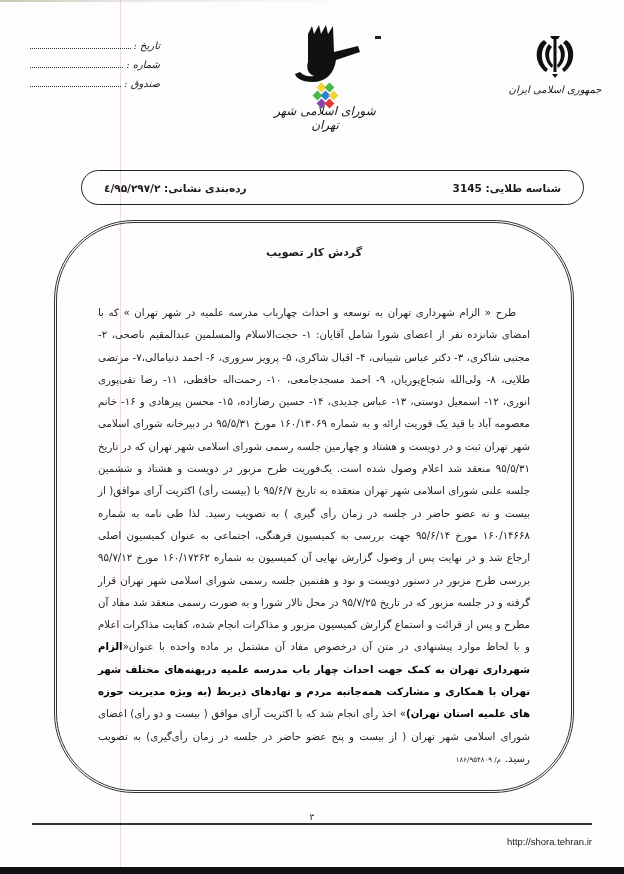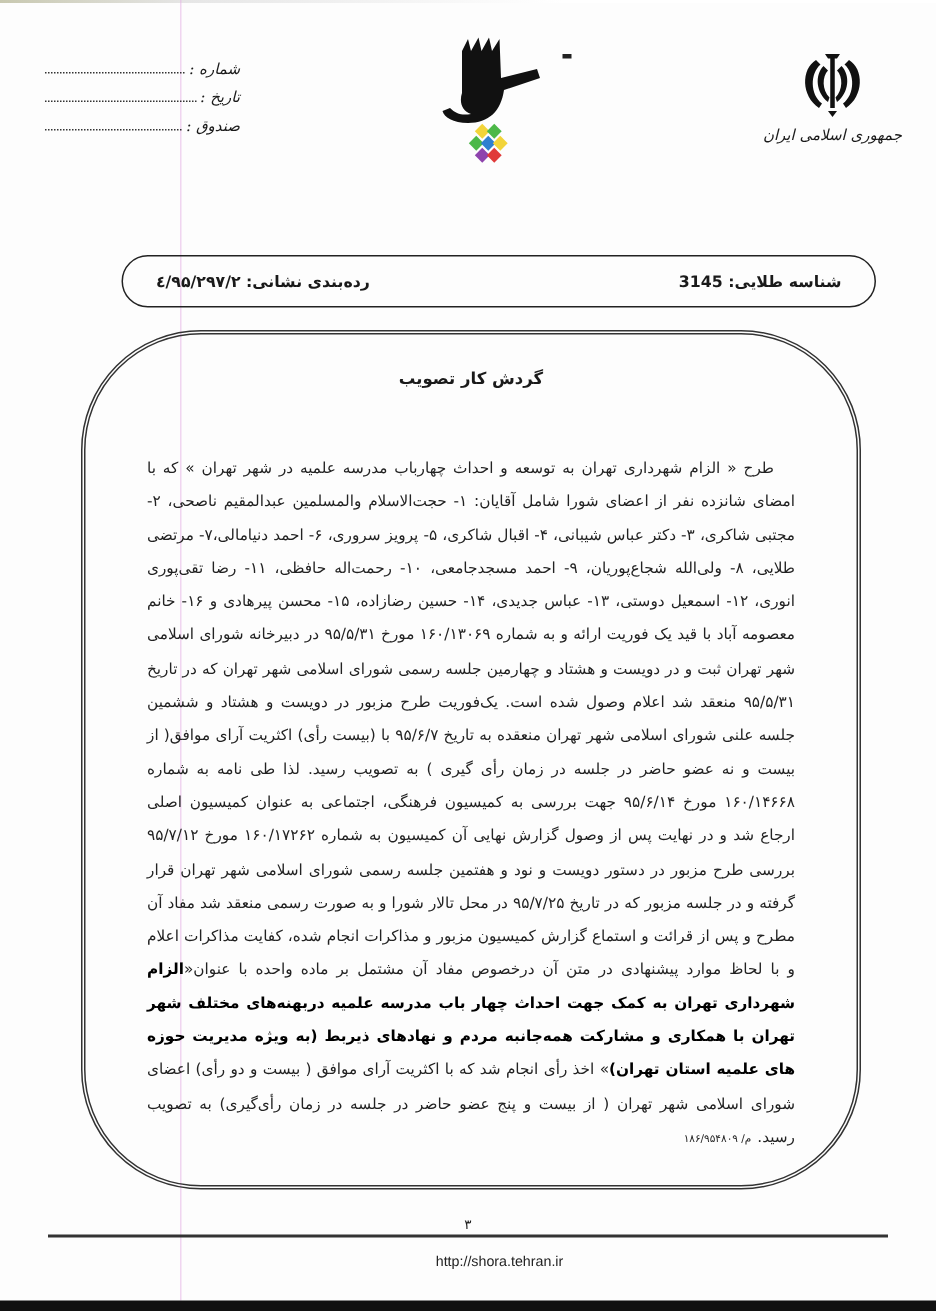--- a/index.html
+++ b/index.html
@@ -162,21 +162,21 @@
       position: absolute;
       left: 32px; top: 823px;
       width: 560px; height: 2px;
       background: #333;
     }
     .footer-line {
       position: absolute;
       left: 32px; top: 836px;
       width: 560px;
       display: flex;
-      justify-content: center;
+      justify-content: flex-end;
       align-items: baseline;
       font-size: 8px;
       color: #222;
       padding-left: 42px;
     }
     .footer-url {
       font-family: "Liberation Sans", sans-serif;
       font-size: 9.5px;
       direction: ltr;
     }
@@ -188,44 +188,45 @@
   </style>
 </head>
 <body>
 
 <div class="page">
   <div class="top-edge"></div>
   <div class="pink-line"></div>
 
   <div class="header-fields">
     <div class="header-field">
-      <span class="lbl">شماره :</span>
+      <span class="lbl">تاریخ :</span>
       <span class="dots"></span>
     </div>
     <div class="header-field">
-      <span class="lbl">تاریخ :</span>
+      <span class="lbl">شماره :</span>
       <span class="dots"></span>
     </div>
     <div class="header-field">
       <span class="lbl">صندوق :</span>
       <span class="dots"></span>
     </div>
   </div>
 
   <svg class="council-logo" viewBox="0 0 110 110">
     <path d="M30 12 L34 4 L36 12 L41 3 L43 12 L48 3 L50 12 L55 4 L56 30 L80 24 L82 30 L58 38 C56 52 48 60 34 60 C24 60 18 56 17 52 L22 50 C26 54 30 55 36 54 C30 52 28 46 30 40 Z" fill="#111"></path>
     <rect x="97" y="14" width="6" height="3" fill="#222"></rect>
     <rect x="40" y="62" width="7" height="7" fill="#f2d43a" transform="rotate(45 43.5 65.5)"></rect>
     <rect x="48" y="62" width="7" height="7" fill="#4cb848" transform="rotate(45 51.5 65.5)"></rect>
     <rect x="36" y="70" width="7" height="7" fill="#4cb848" transform="rotate(45 39.5 73.5)"></rect>
     <rect x="44" y="70" width="7" height="7" fill="#2e7fd0" transform="rotate(45 47.5 73.5)"></rect>
     <rect x="52" y="70" width="7" height="7" fill="#f2d43a" transform="rotate(45 55.5 73.5)"></rect>
     <rect x="40" y="78" width="7" height="7" fill="#8e44ad" transform="rotate(45 43.5 81.5)"></rect>
     <rect x="48" y="78" width="7" height="7" fill="#e03a3a" transform="rotate(45 51.5 81.5)"></rect>
   </svg>
+  <div class="council-caption">شورای اسلامی شهر تهران</div>
 
   <svg class="emblem" viewBox="0 0 50 48">
     <path d="M14 8 C4 14 4 32 16 40 L18 37 C10 31 10 17 17 11 Z" fill="#111"></path>
     <path d="M36 8 C46 14 46 32 34 40 L32 37 C40 31 40 17 33 11 Z" fill="#111"></path>
     <path d="M19 12 C13 18 14 30 22 36 L23 33 C18 28 18 19 22 15 Z" fill="#111"></path>
     <path d="M31 12 C37 18 36 30 28 36 L27 33 C32 28 32 19 28 15 Z" fill="#111"></path>
     <rect x="23.5" y="6" width="3" height="34" fill="#111"></rect>
     <path d="M20 4 L30 4 L28 7 L22 7 Z" fill="#111"></path>
     <path d="M22 42 L28 42 L25 46 Z" fill="#111"></path>
   </svg>

